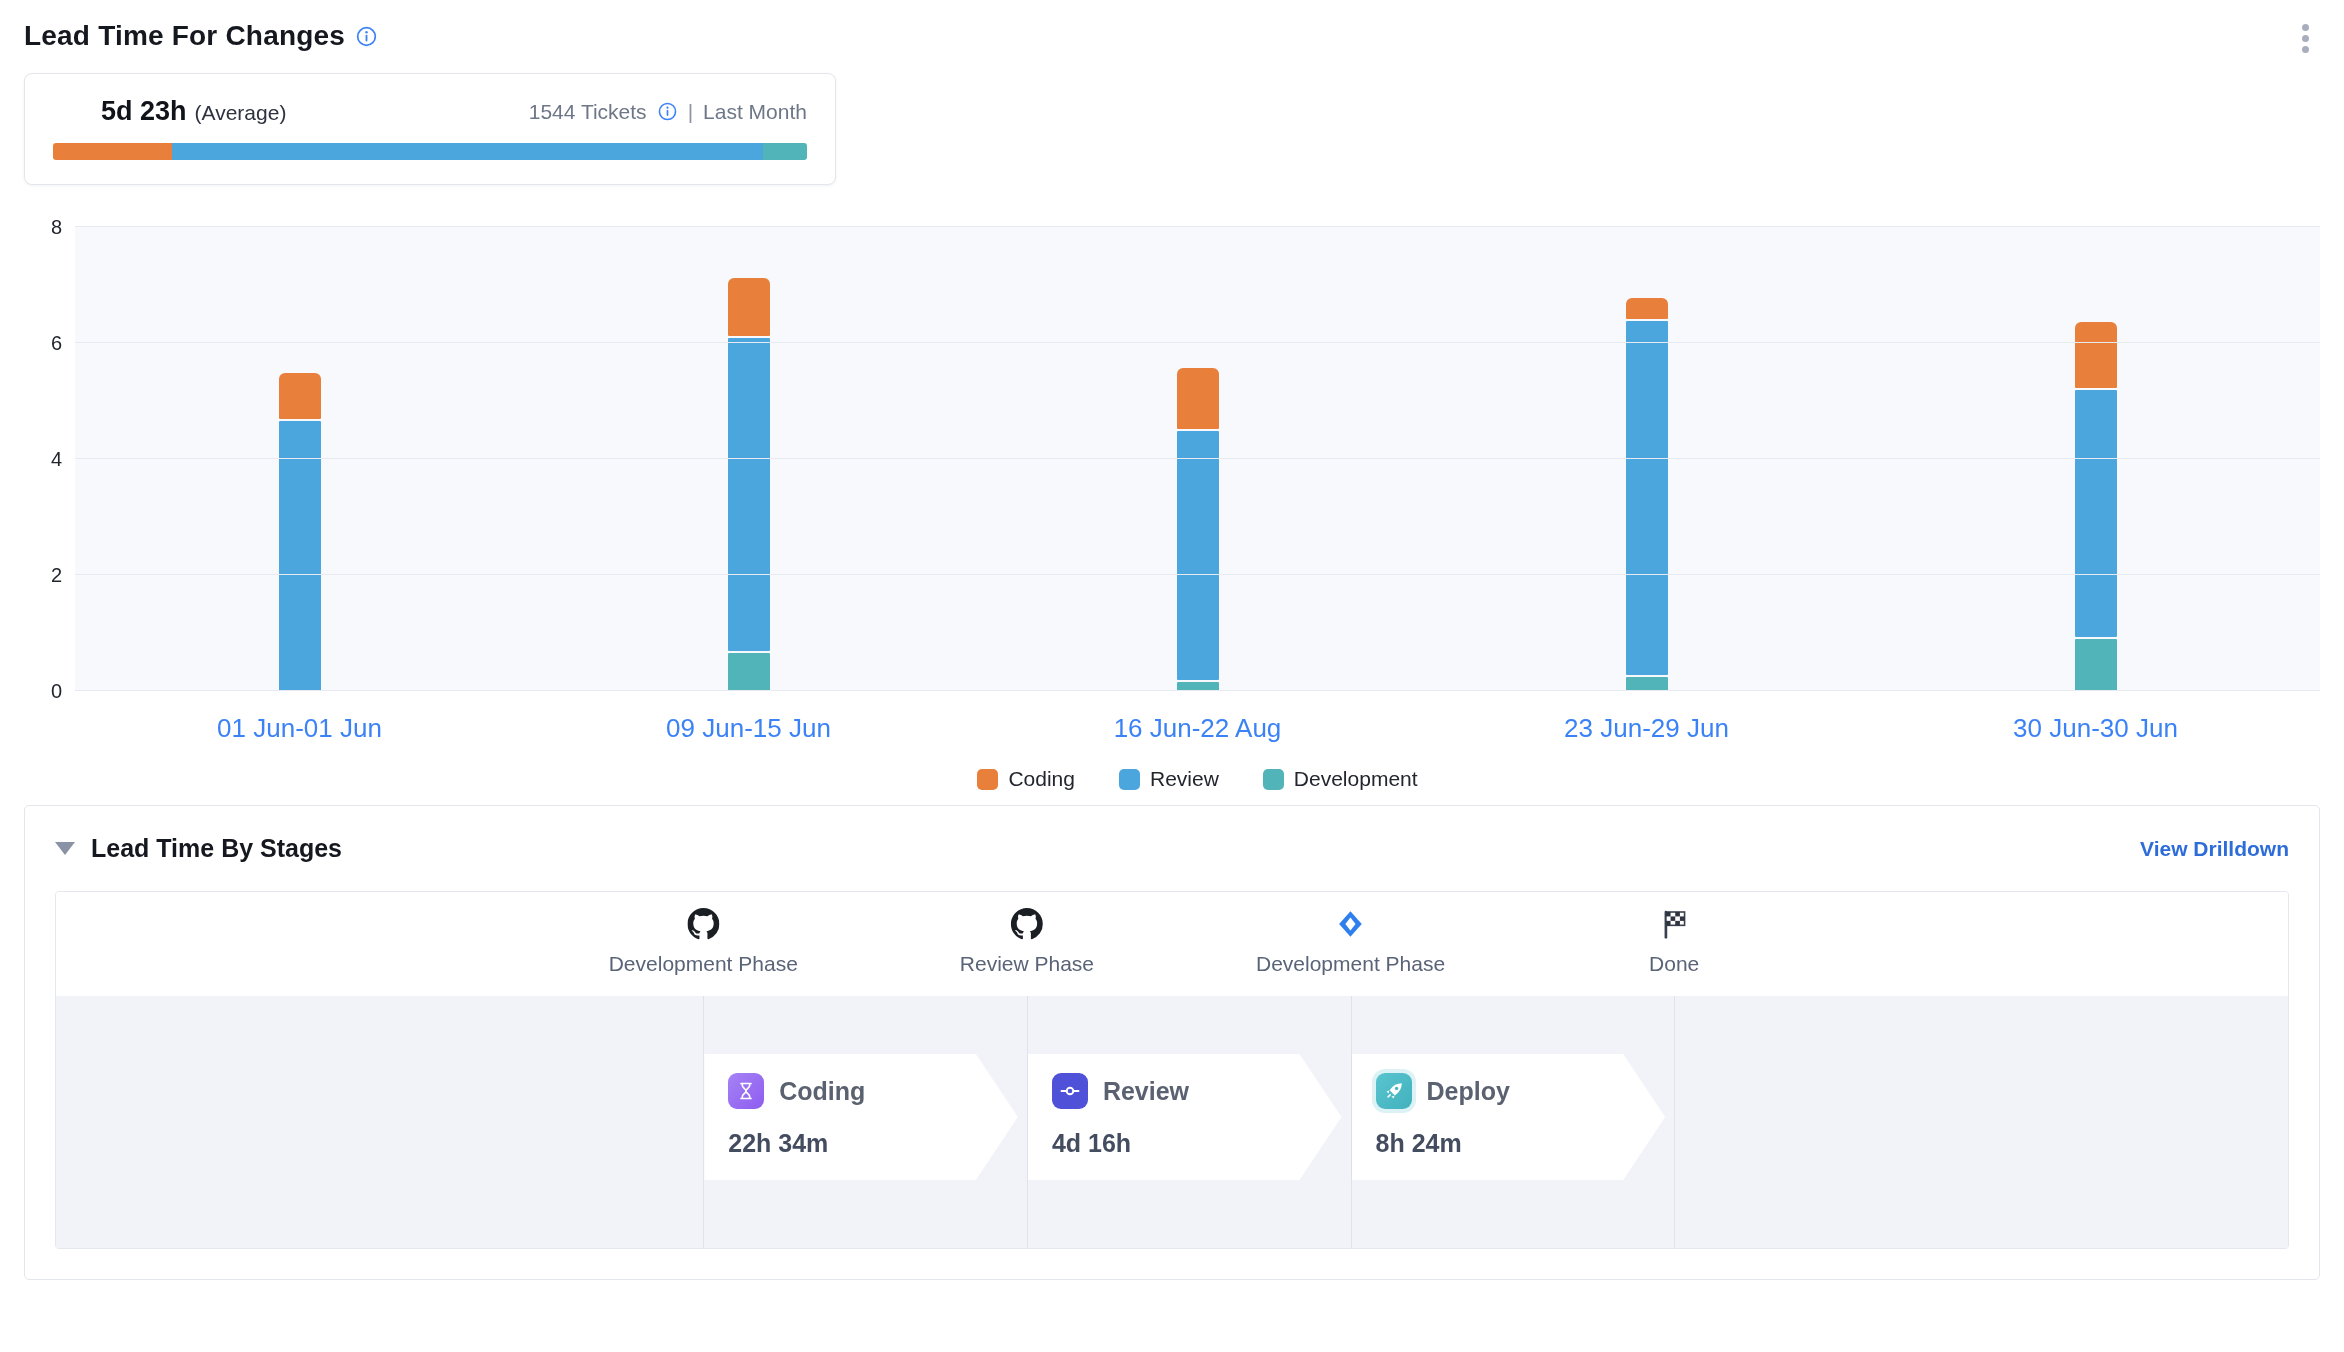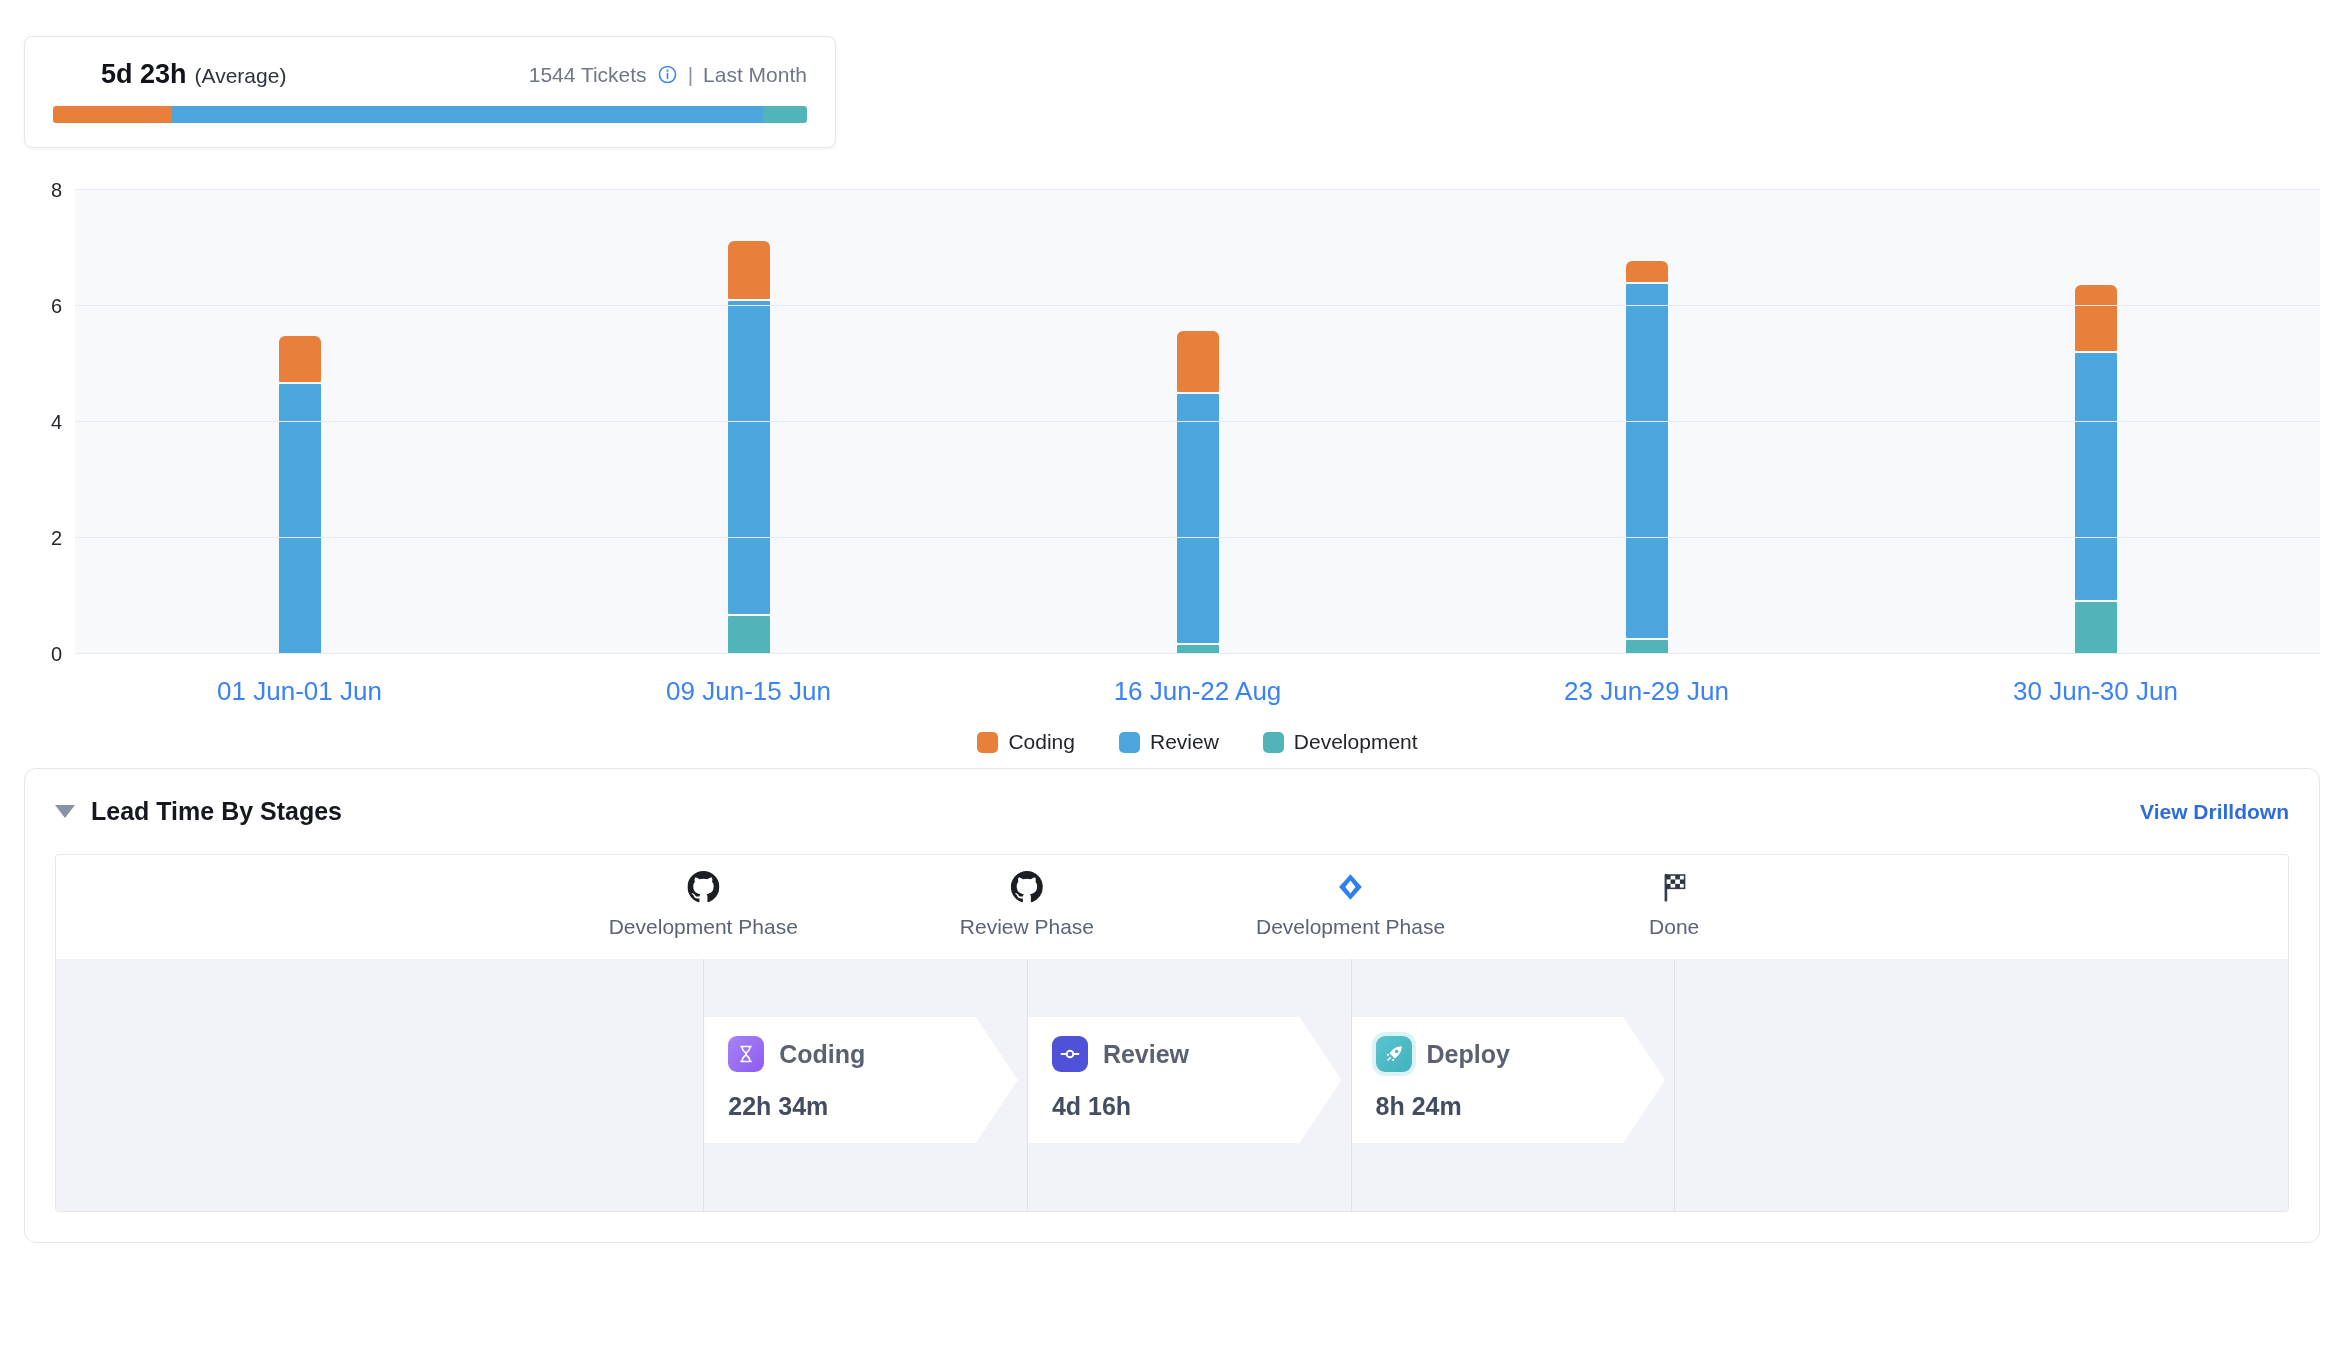--- a/index.html
+++ b/index.html
@@ -62,21 +62,21 @@
   .legend { position: absolute; left: 51px; right: 0; top: 540px;
             display: flex; justify-content: center; gap: 44px; }
   .legend-item { display: flex; align-items: center; gap: 10px; cursor: pointer; }
   .legend-swatch { width: 21px; height: 21px; border-radius: 5px; }
   .legend-label { font-size: 21px; color: #23262e; }
 
   
   .stages-panel {
     margin-top: 22px;
     border: 1px solid #E3E6EB;
-    border-radius: 12px;
+    border-radius: 5px;
     padding: 28px 30px 30px 30px;
     background: #fff;
   }
   .stages-hdr { display: flex; align-items: center; justify-content: space-between; }
   .stages-hdr-left { display: flex; align-items: center; gap: 16px; cursor: pointer; }
   .tri-down { width: 0; height: 0; border-left: 10px solid transparent;
               border-right: 10px solid transparent; border-top: 13px solid #8A93A6; }
   .stages-title { font-size: 25px; font-weight: bold; color: #15181f; }
   .drilldown-link { font-size: 21px; font-weight: bold; color: #2D6CD9; cursor: pointer; text-decoration: none; }
 
@@ -103,20 +103,37 @@
   .stage-ic.indigo { background: #4F51D8; }
   .stage-ic.teal   { background: linear-gradient(135deg, #58C4CE, #43B2BE); box-shadow: 0 0 0 4px #DCF2F4; }
   .stage-name { font-size: 25px; font-weight: bold; color: #5A6170; }
   .stage-time { margin-top: 20px; font-size: 25px; font-weight: bold; color: #444D60; }
 </style>
 </head>
 <body>
 
 <div class="page">
 
+  <div class="hdr-row">
+    <div class="title-wrap">
+      <span class="page-title">Lead Time For Changes</span>
+      <span class="info-ic">
+        <svg viewBox="0 0 24 24">
+            <circle cx="12" cy="12" r="9.2" fill="none" stroke="currentColor" stroke-width="1.8"></circle>
+            <path d="M12 11v5.2" stroke="currentColor" stroke-width="1.9" stroke-linecap="round"></path>
+            <circle cx="12" cy="7.6" r="1.25" fill="currentColor"></circle>
+          </svg>
+      </span>
+    </div>
+    <div class="kebab">
+        <i></i>
+        <i></i>
+        <i></i>
+      </div>
+  </div>
 
   <div class="summary-card">
     <div class="summary-top">
       <div class="summary-left">
         <span class="summary-value">5d 23h</span>
         <span class="summary-avg">(Average)</span>
       </div>
       <div class="summary-right">
         <span>1544 Tickets</span>
         <span class="info-ic">

